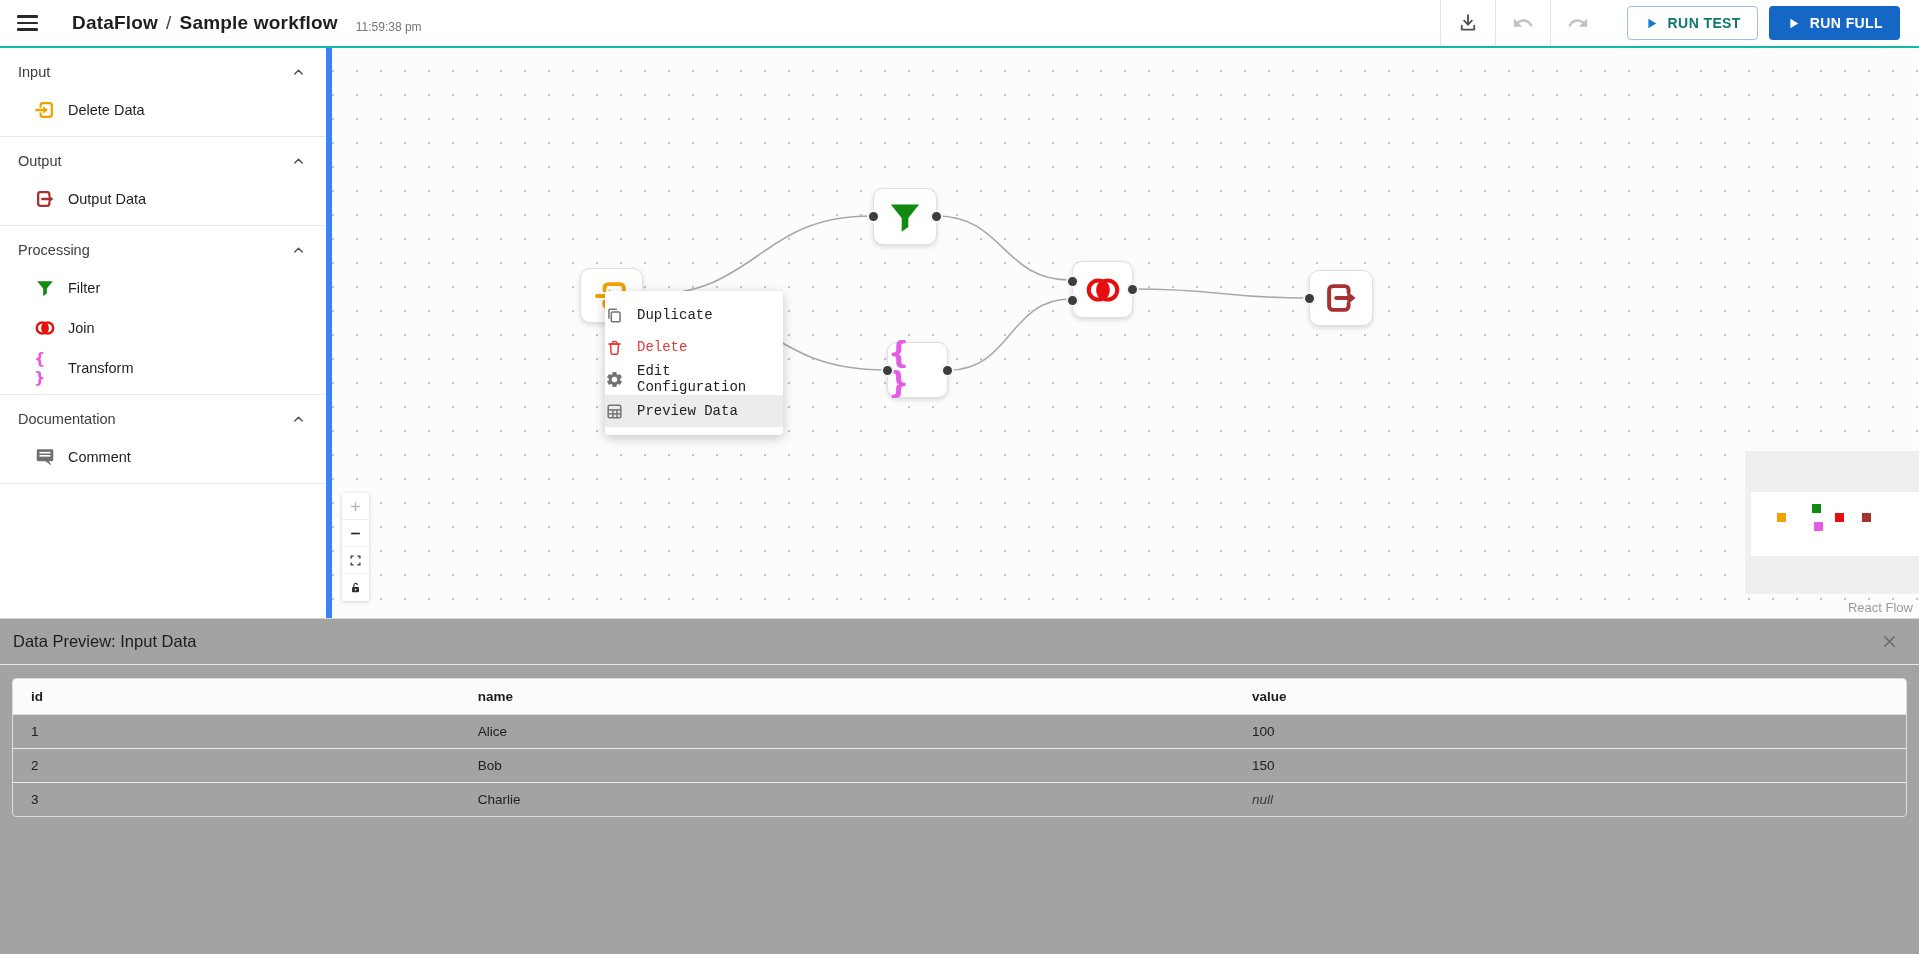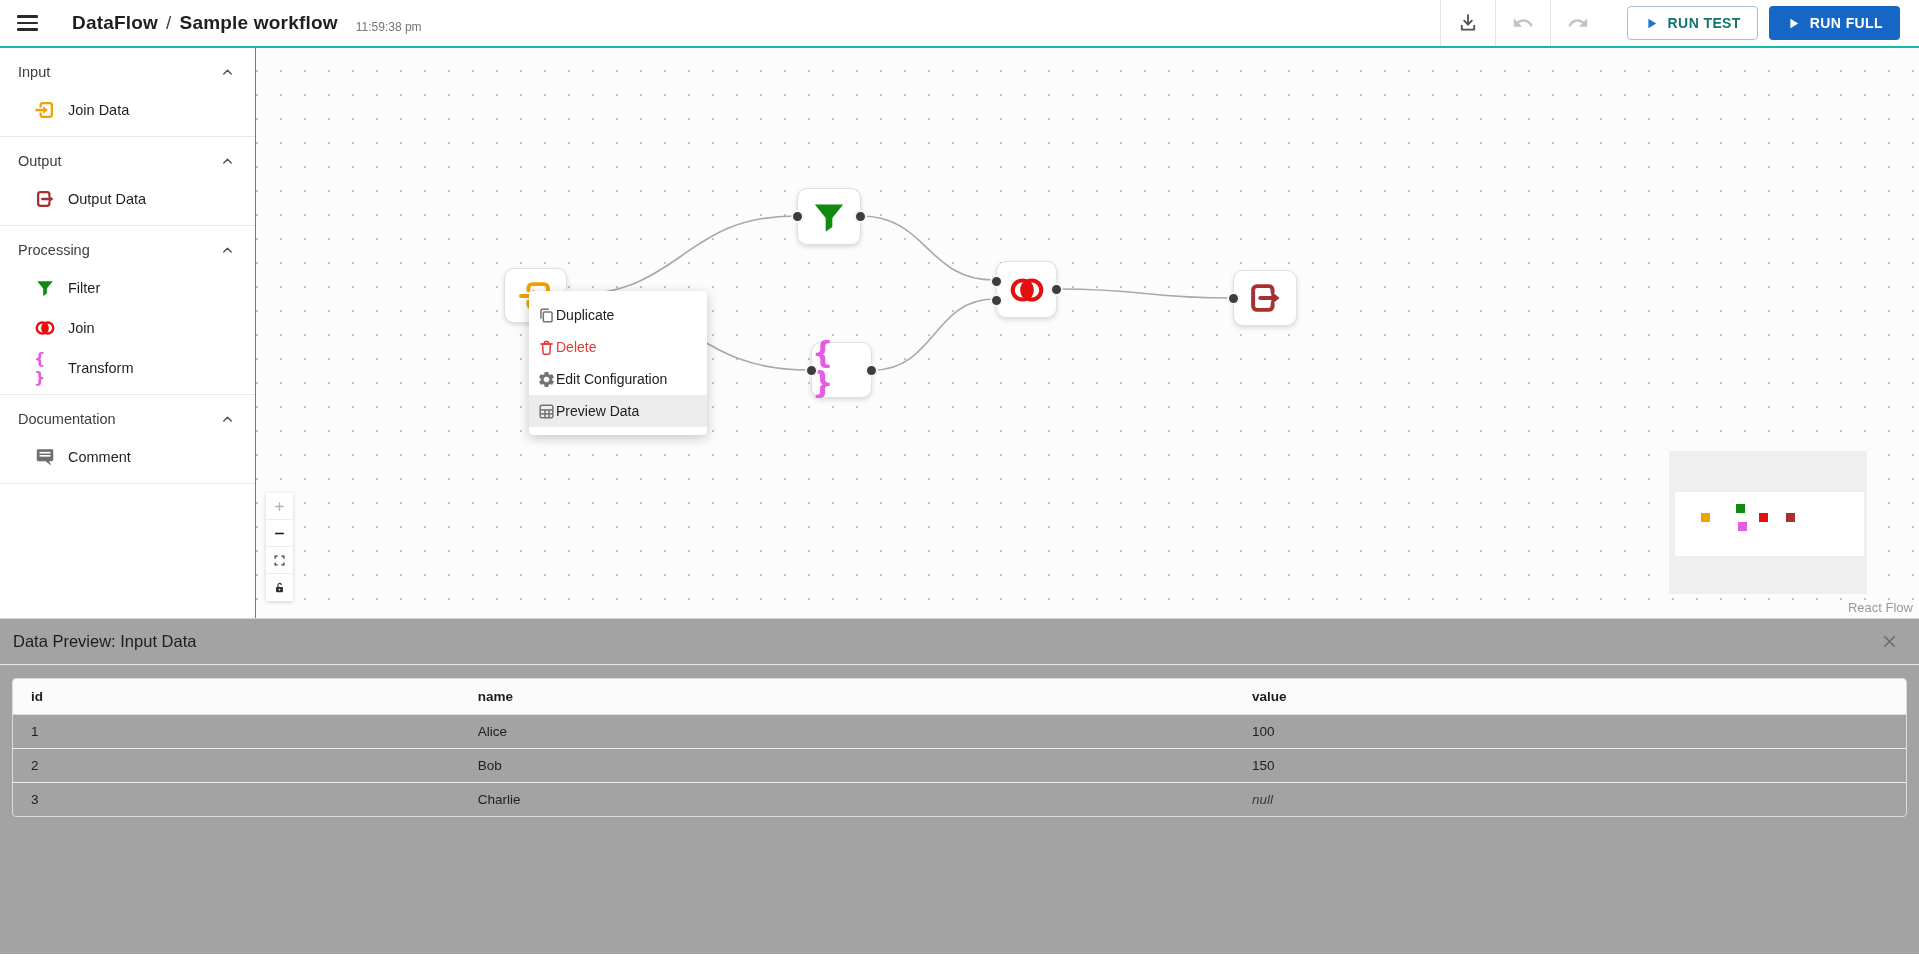--- a/index.html
+++ b/index.html
@@ -25,21 +25,21 @@
     font-family:"Liberation Sans","DejaVu Sans",sans-serif; }
   .btn svg { width:15px; height:15px; }
   .btn-outline { margin-left:22px; padding:8px 16px; background:#fff; color:#0f766e;
     border:1px solid #9cc0e8; }
   .btn-filled { margin-left:11px; padding:9px 17px; background:#1667C5; color:#fff; border:none; }
 
   
   .main { display:flex; height:570px; }
 
   
-  .sidebar { width:256px; background:#fff; border-right:1px solid #3b82f6; flex:none; }
+  .sidebar { width:332px; background:#fff; border-right:6px solid #3b82f6; flex:none; }
   .section { padding:14px 0 6px; border-bottom:1px solid #e8e8e8; }
   .section-header { display:flex; align-items:center; justify-content:space-between;
     padding:2px 20px 2px 18px; font-size:14.5px; color:#3d3d3d; cursor:pointer; }
   .section-header svg { width:15px; height:15px; }
   .section-items { margin-top:8px; }
   .side-item { display:flex; align-items:center; gap:12px; padding:9px 10px 9px 34px;
     font-size:14.5px; color:#1f1f1f; cursor:grab; }
   .side-item .icon { width:22px; height:22px; display:flex; align-items:center; justify-content:center; }
   .side-item .icon svg { width:22px; height:22px; }
   .braces { font-weight:700; color:#E45CE4; font-family:"DejaVu Sans",sans-serif; }
@@ -55,22 +55,22 @@
     box-shadow:0 2px 5px rgba(0,0,0,.14); display:flex; align-items:center; justify-content:center;
     z-index:5; cursor:grab; }
   .node svg { width:38px; height:38px; }
   .node .braces { font-size:30px; letter-spacing:2px; line-height:1; padding-bottom:4px; }
   .handle { position:absolute; width:13px; height:13px; border-radius:50%;
     background:#3d3d3d; border:2px solid #f5f5f5; z-index:6; }
 
   
   .ctx-menu { position:absolute; left:273px; top:243px; width:178px; background:#fff;
     border-radius:4px; box-shadow:0 3px 12px rgba(0,0,0,.22); padding:8px 0; z-index:20; }
-  .ctx-item { display:flex; align-items:center; height:32px; padding:0 8px;
-    font-size:14px; color:#212121; cursor:pointer; }
+  .ctx-item { display:flex; align-items:center; gap:13px; height:32px; padding:0 0;
+    font-size:14px; color:#212121; cursor:pointer;font-family:Liberation Mono, monospace; }
   .ctx-item .icon { width:19px; height:19px; display:flex; }
   .ctx-item svg { width:19px; height:19px; }
   .ctx-item.danger { color:#E53935; }
   .ctx-item.hovered { background:#ececec; }
 
   
   .controls { position:absolute; left:10px; top:445px; width:27px; background:#fff;
     box-shadow:0 1px 4px rgba(0,0,0,.18); z-index:10; }
   .ctrl-btn { width:27px; height:27px; display:flex; align-items:center; justify-content:center;
     background:#fff; border:none; border-bottom:1px solid #eee; cursor:pointer; }
@@ -162,21 +162,21 @@
       </div>
       <div class="section-items">
         <div class="side-item">
           <span class="icon">
             <svg viewBox="0 0 24 24" fill="none" stroke="#F0A202" stroke-width="2.5" stroke-linecap="round" stroke-linejoin="round">
               <path d="M7.2 8.4V7c0-1.4 1.1-2.5 2.5-2.5H17c1.4 0 2.5 1.1 2.5 2.5v10c0 1.4-1.1 2.5-2.5 2.5H9.7c-1.4 0-2.5-1.1-2.5-2.5v-1.4"></path>
               <path d="M2.5 12h8"></path>
                 <polygon points="10,7.8 15.2,12 10,16.2" fill="#F0A202" stroke="none"></polygon>
             </svg>
           </span>
-          <span>Join Data</span>
+          <span>Delete Data</span>
         </div>
       </div>
     </div>
 
     <div class="section">
       <div class="section-header">
         <span>Output</span>
         <svg viewBox="0 0 24 24" fill="none" stroke="#4f4f4f" stroke-width="2.2" stroke-linecap="round" stroke-linejoin="round">
             <polyline points="6,14.5 12,8.5 18,14.5"></polyline>
           </svg>

